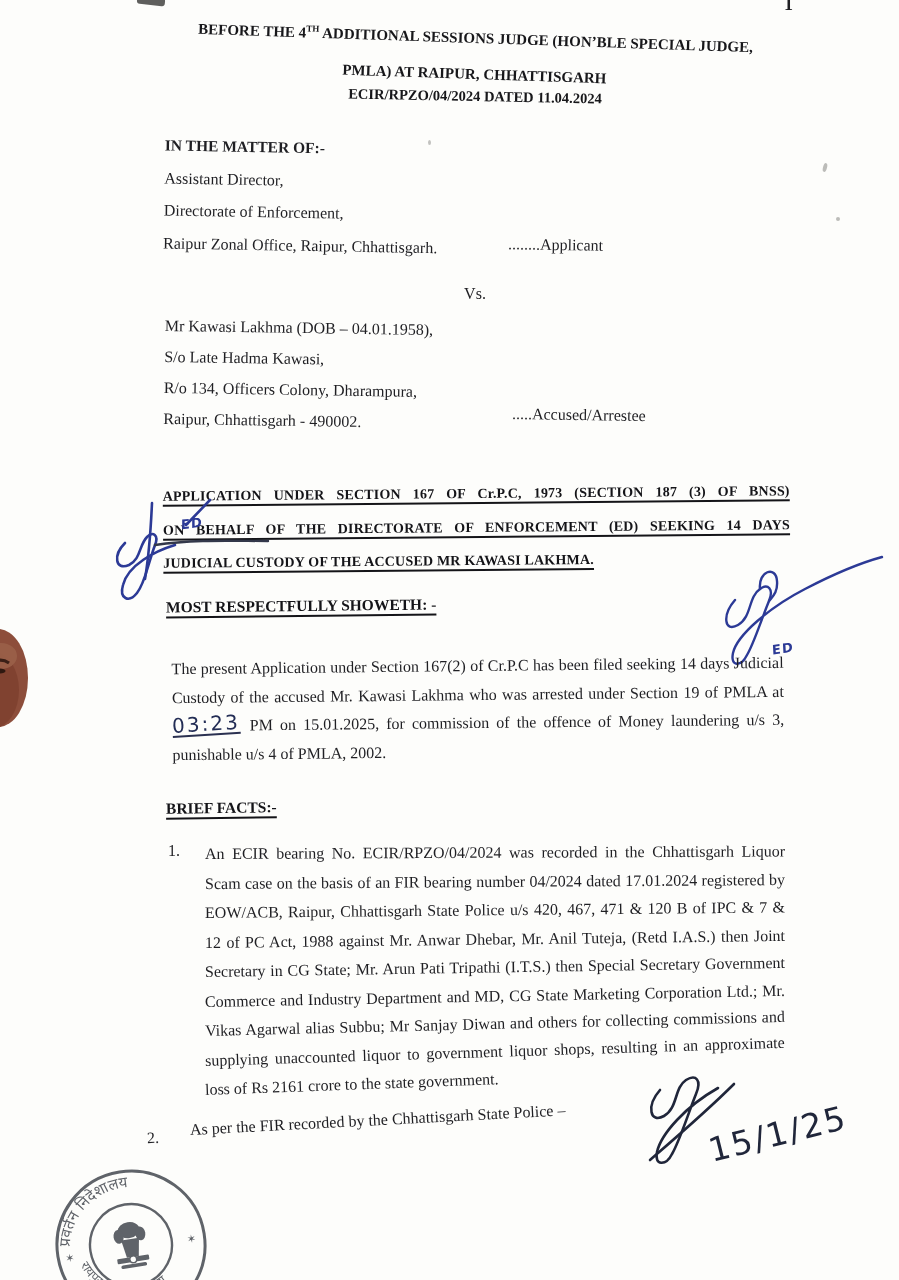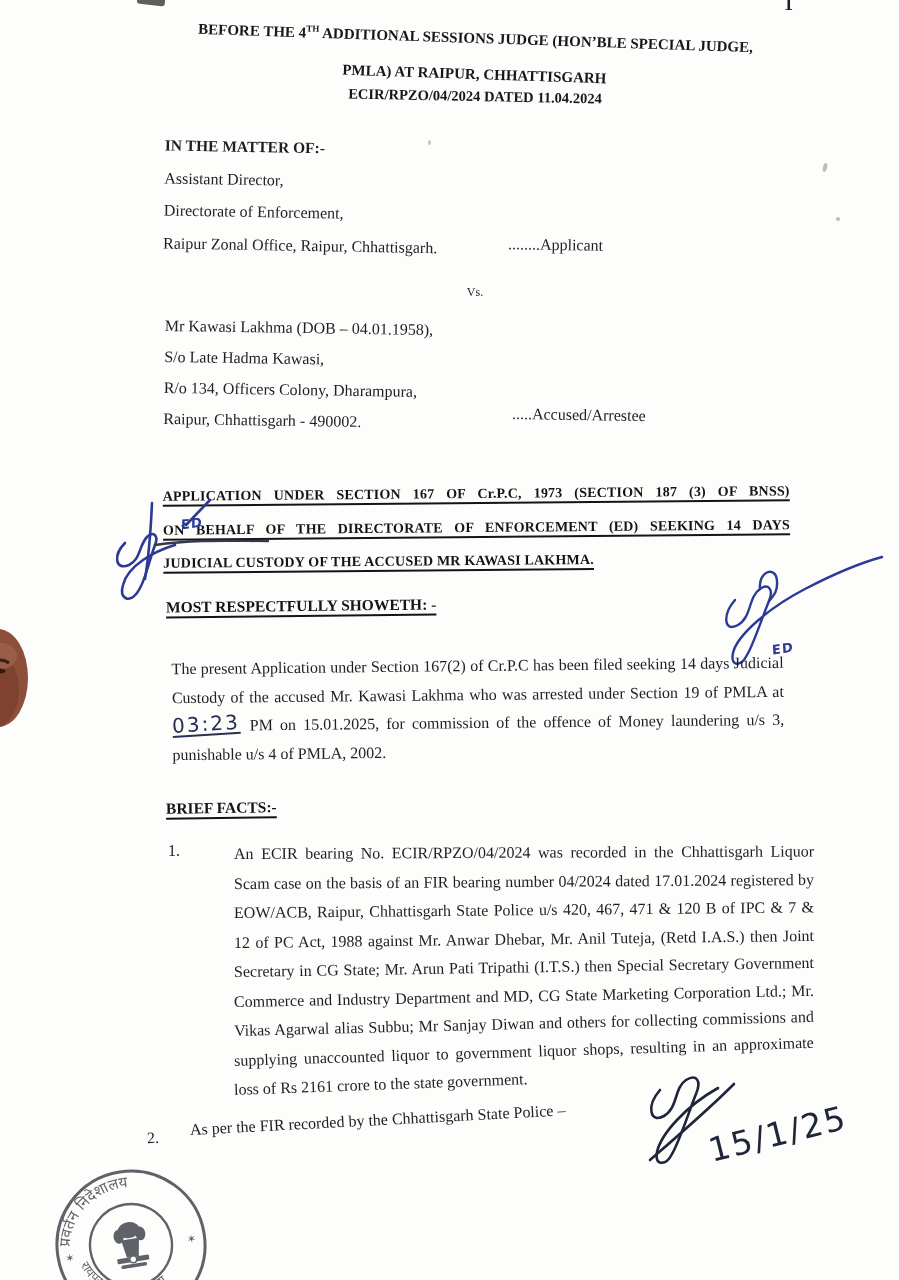--- a/index.html
+++ b/index.html
@@ -13,37 +13,37 @@
 
   .page-number{left:784px;top:-6px;font-size:18px;font-weight:bold;}
 
   .header{left:160px;top:16px;width:630px;transform:rotate(1.9deg);font-size:15px;line-height:36px;color:#17171a;}
   .header sup{font-size:9px;}
   .case-ref{left:160px;top:88px;width:630px;transform:rotate(1.1deg);font-size:14.5px;color:#17171a;}
 
   .matter{left:164px;top:134px;width:520px;transform:rotate(1deg);font-size:16px;line-height:32.5px;}
   .matter .mh{font-size:15.5px;}
   .applicant-label{left:508px;top:236px;font-size:16px;transform:rotate(1deg);}
-  .versus{left:160px;top:285px;width:630px;font-size:12px;}
+  .versus{left:160px;top:285px;width:630px;font-size:16px;}
   .accused{left:164px;top:314px;width:520px;transform:rotate(0.9deg);font-size:16px;line-height:31px;}
   .accused-label{left:512px;top:406px;font-size:16px;transform:rotate(0.9deg);}
 
   .title{left:163px;top:477px;width:627px;transform:rotate(-0.5deg);font-size:14px;line-height:33.5px;
          font-weight:bold;color:#141418;letter-spacing:0.2px;}
   .title .tl{text-decoration:underline;text-decoration-thickness:2px;text-underline-offset:4px;}
 
   .showeth{left:166px;top:597px;transform:rotate(-0.6deg);font-size:15.5px;color:#141418;}
 
   .intro{left:172px;top:652px;width:612px;transform:rotate(-0.6deg);font-size:16px;line-height:28.5px;}
   .time{display:inline-block;font-family:"DejaVu Sans",sans-serif;font-size:20px;letter-spacing:2px;
         color:#232d55;border-bottom:2px solid #2a3050;transform:rotate(-3deg);margin-right:10px;line-height:20px;}
 
   .bf-heading{left:166px;top:799px;transform:rotate(-0.8deg);font-size:15.5px;color:#141418;}
 
-  .facts1{left:205px;top:839px;width:580px;font-size:16px;line-height:29.5px;margin-left:29px;}
+  .facts1{left:205px;top:839px;width:580px;font-size:16px;line-height:29.5px;}
   .facts1 .fline{transform-origin:0 50%;}
   .facts1 .fline:nth-child(1){transform:rotate(-0.25deg);}
   .facts1 .fline:nth-child(2){transform:rotate(-0.4deg);}
   .facts1 .fline:nth-child(3){transform:rotate(-0.55deg);}
   .facts1 .fline:nth-child(4){transform:rotate(-0.7deg);}
   .facts1 .fline:nth-child(5){transform:rotate(-0.9deg);}
   .facts1 .fline:nth-child(6){transform:rotate(-1.1deg);}
   .facts1 .fline:nth-child(7){transform:rotate(-1.4deg);}
   .facts1 .fline:nth-child(8){transform:rotate(-1.8deg);}
   .facts1 .fline:nth-child(9){transform:rotate(-2.1deg);}

